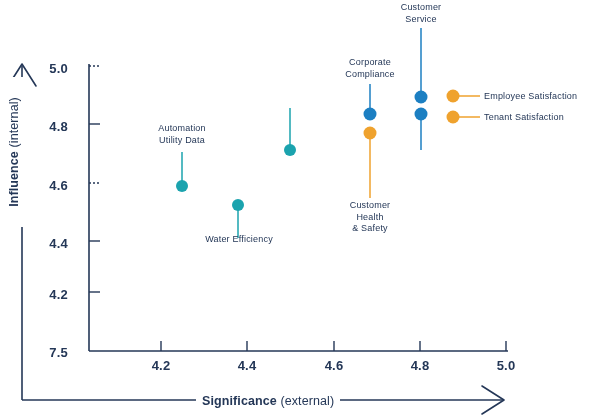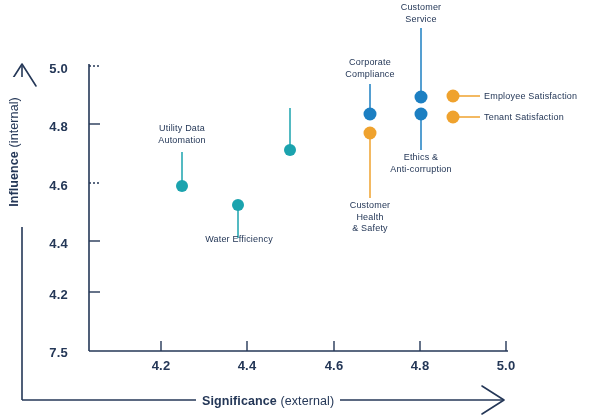--- a/index.html
+++ b/index.html
@@ -148,22 +148,22 @@
   <div class="tick-label y" style="left:46px; top:287px; width:22px;">4.2</div>
   <div class="tick-label y" style="left:46px; top:345px; width:22px;">7.5</div>
 
   <div class="tick-label" style="left:150px; top:358px; width:22px; text-align:center;">4.2</div>
   <div class="tick-label" style="left:236px; top:358px; width:22px; text-align:center;">4.4</div>
   <div class="tick-label" style="left:323px; top:358px; width:22px; text-align:center;">4.6</div>
   <div class="tick-label" style="left:409px; top:358px; width:22px; text-align:center;">4.8</div>
   <div class="tick-label" style="left:495px; top:358px; width:22px; text-align:center;">5.0</div>
 
   <div class="pt-label" style="left:124px; top:123px; width:116px;">
+    <div>Automation</div>
     <div>Utility Data</div>
-    <div>Automation</div>
   </div>
 
   <div class="pt-label" style="left:181px; top:234px; width:116px;">
     <div>Water Efficiency</div>
   </div>
 
 
   <div class="pt-label" style="left:312px; top:57px; width:116px;">
     <div>Corporate</div>
     <div>Compliance</div>
@@ -173,24 +173,20 @@
     <div>Customer</div>
     <div>Health</div>
     <div>&amp; Safety</div>
   </div>
 
   <div class="pt-label" style="left:363px; top:2px; width:116px;">
     <div>Customer</div>
     <div>Service</div>
   </div>
 
-  <div class="pt-label" style="left:363px; top:152px; width:116px;">
-    <div>Ethics &amp;</div>
-    <div>Anti-corruption</div>
-  </div>
 
   <div class="legend-label" style="left:484px; top:91px;">Employee Satisfaction</div>
   <div class="legend-label" style="left:484px; top:112px;">Tenant Satisfaction</div>
 
   <div class="axis-title-box" id="y-axis-title">
     <b>Influence</b>
     <span class="reg">(internal)</span>
   </div>
 
   <div class="axis-title-box" id="x-axis-title">

